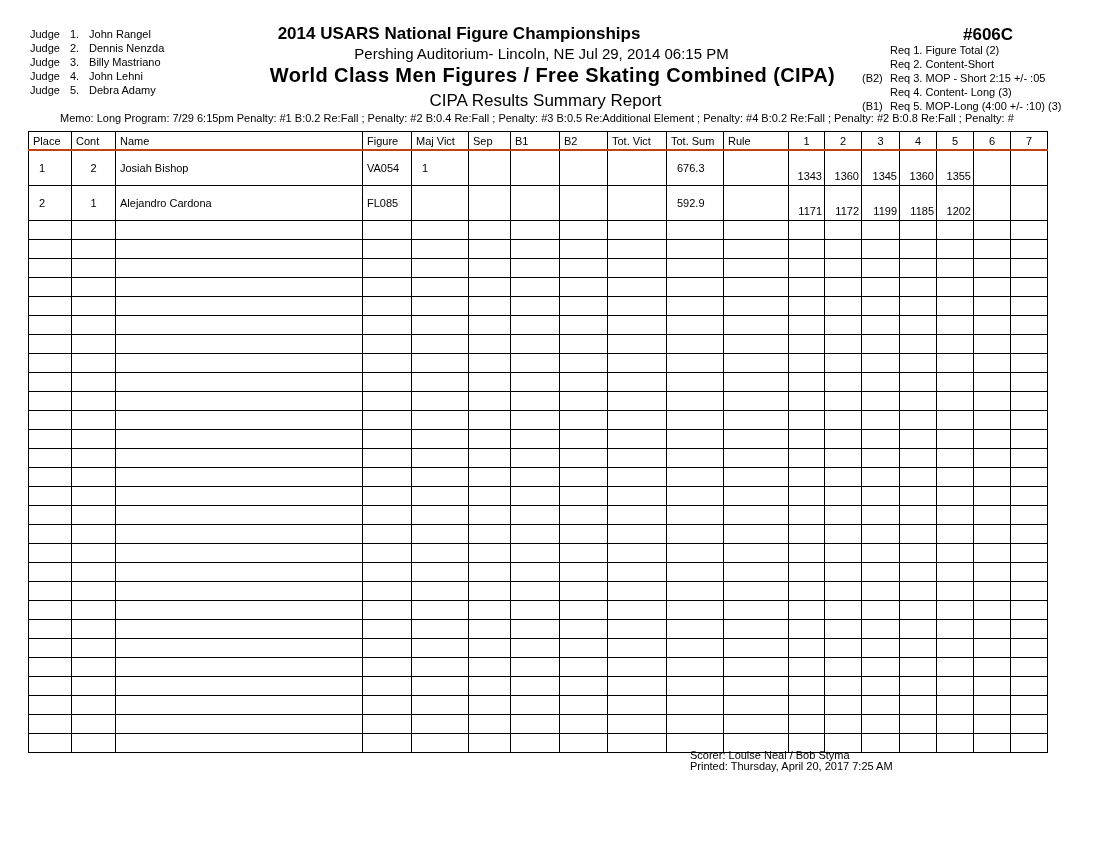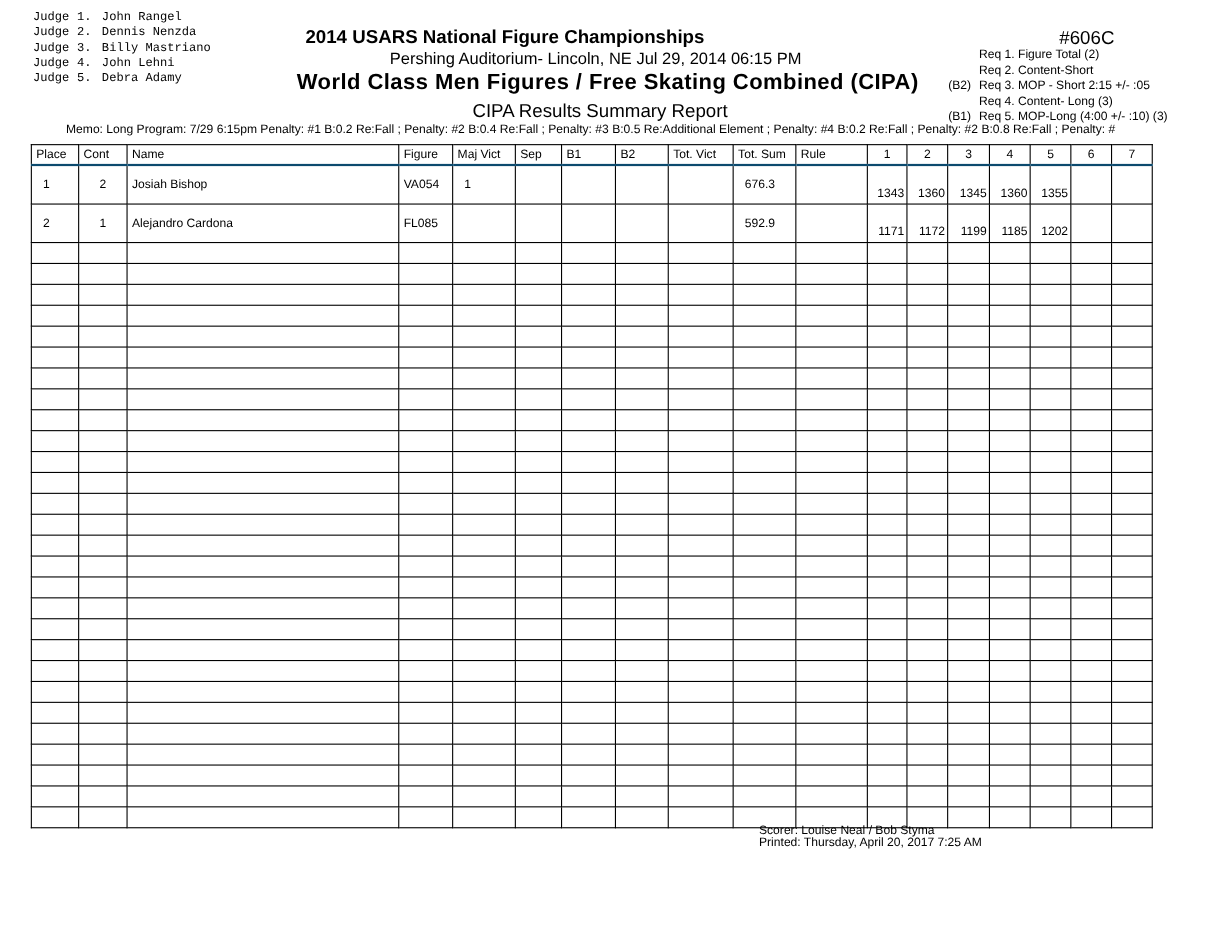--- a/index.html
+++ b/index.html
@@ -1,34 +1,34 @@
 <!DOCTYPE html>
 <html><head>
 <meta charset="utf-8">
 <style>
   html, body { margin:0; padding:0; background:#ffffff; }
   body { width:1100px; height:850px; position:relative; overflow:hidden; font-family:"Liberation Sans", sans-serif; color:#000; }
   .abs { position:absolute; white-space:nowrap; }
-  .judges { left:30px; top:9px; font-size:11px; line-height:14px;font-family:Liberation Mono, monospace; }
+  .judges { left:30px; top:27px; font-size:11px; line-height:14px; }
   .judges div { height:14px; }
   .judges .jl { display:inline-block; width:40px; }
   .judges .jn { display:inline-block; width:16px; }
   .title1 { left:0; width:916px; top:24px; text-align:center; font-size:17px; font-weight:bold; }
   .title1 span { position:relative; left:1px; }
   .venue { left:0; width:1083px; top:45px; text-align:center; font-size:15px; }
   .title2 { left:0; width:1105px; top:64px; text-align:center; font-size:20px; font-weight:bold; letter-spacing:0.4px; }
   .title3 { left:0; width:1091px; top:91px; text-align:center; font-size:17px; }
-  .eventno { left:963px; top:25px; font-size:17px; font-weight:normal; }
+  .eventno { left:963px; top:25px; font-size:17px; font-weight:bold; }
   .reqs { left:862px; top:43px; font-size:11px; line-height:14px; }
   .reqs div { height:14px; }
   .reqs .rb { display:inline-block; width:28px; }
   .memo { left:36px; top:112px; font-size:11px;padding-left:24px; }
   table.grid { position:absolute; left:28px; top:131px; border-collapse:collapse; table-layout:fixed; font-size:11px; }
   table.grid td, table.grid th { border:1px solid #000; height:18px; padding:0 0 0 4px; font-weight:normal; text-align:left; overflow:hidden; white-space:nowrap; }
-  table.grid thead th { border-bottom:2px solid #0c4a6e; height:17px; }
+  table.grid thead th { border-bottom:2px solid #c2410c; height:17px; }
   table.grid .c { text-align:center; padding:0; }
   table.grid .score { text-align:right; padding:16px 2px 0 0; }
   table.grid .ind { padding-left:10px; }
   .footer { left:690px; font-size:11px; }
 </style>
 </head>
 <body>
 
 <div class="abs judges">
   <div><span class="jl">Judge</span><span class="jn">1.</span> <span>John Rangel</span></div>

